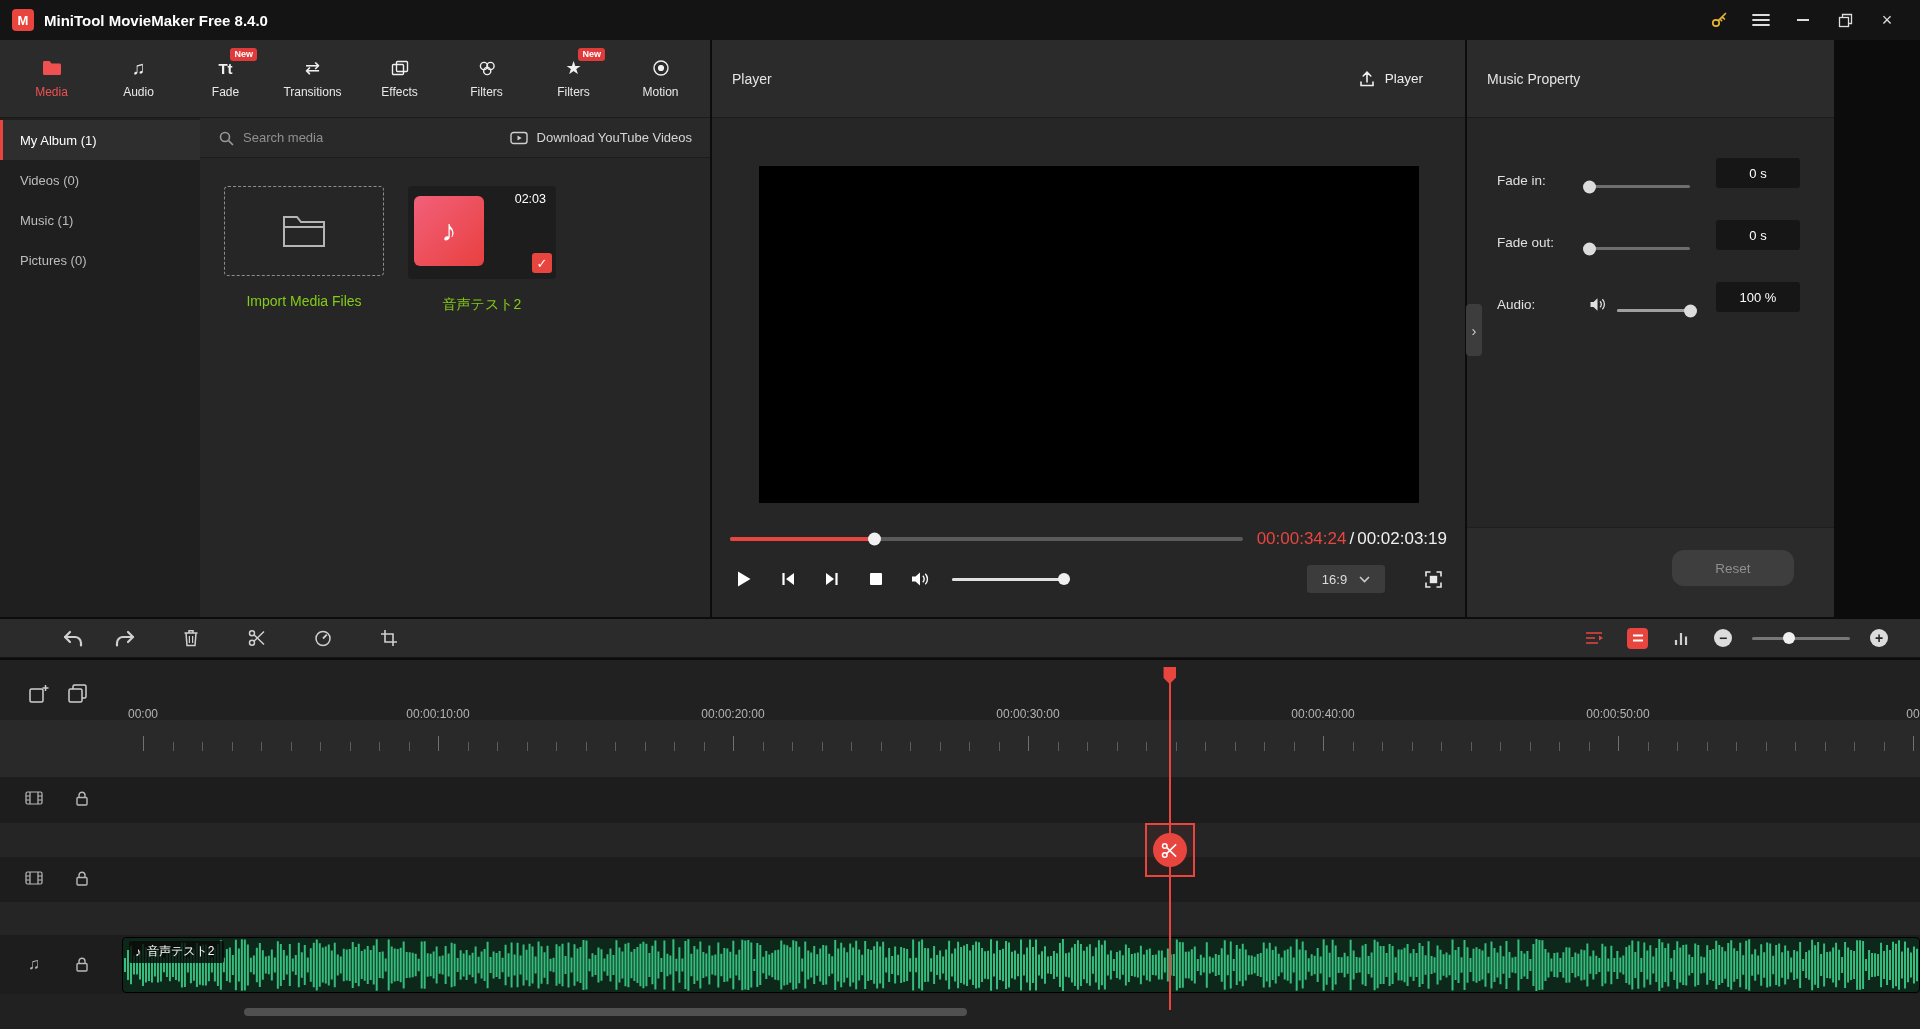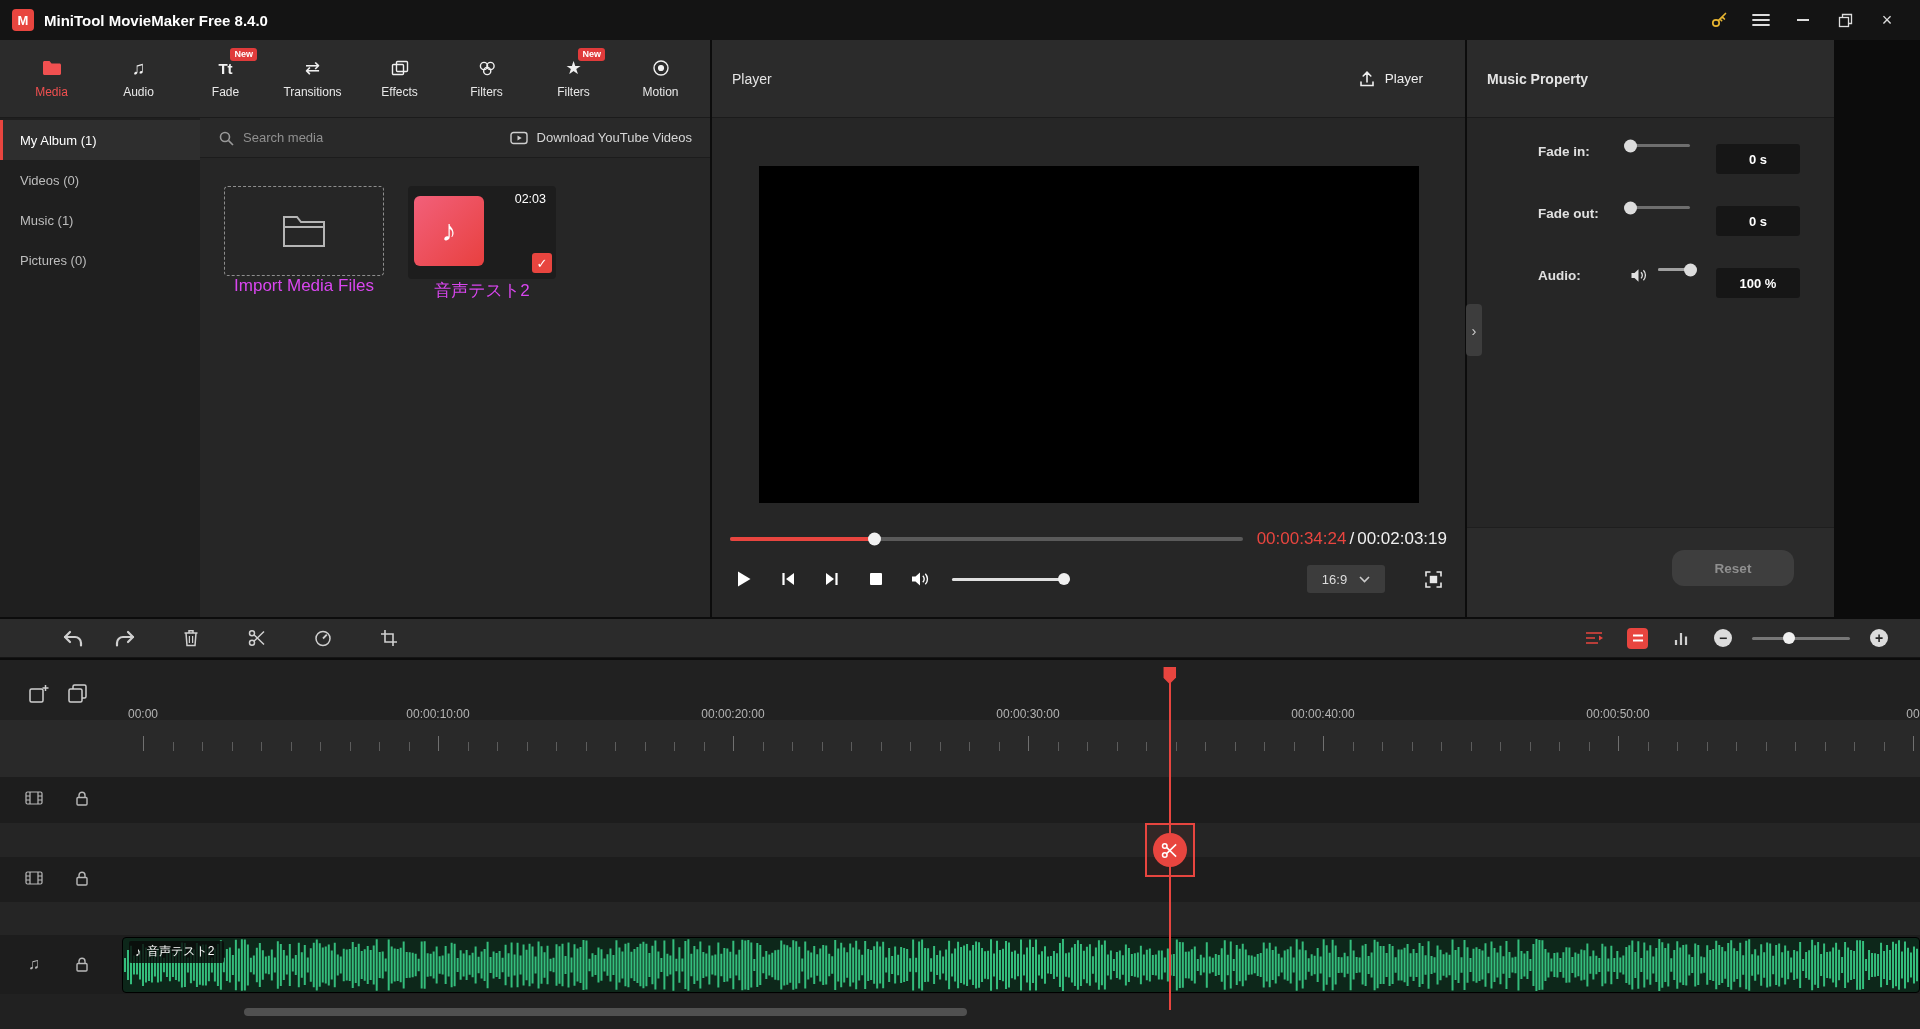--- a/index.html
+++ b/index.html
@@ -12,21 +12,21 @@
   .titlebar { position:absolute; left:0; top:0; width:100%; height:40px; background:#141414; display:flex; align-items:center; padding:0 12px; gap:10px; }
   .logo { width:22px; height:22px; border-radius:4px; background:#e8453f; color:#fff; display:flex; align-items:center; justify-content:center; font-size:13px; font-weight:bold; }
   .win-title { font-size:15px; font-weight:bold; color:#fff; }
   .win-controls { margin-left:auto; display:flex; align-items:center; }
   .wc { width:42px; height:40px; display:flex; align-items:center; justify-content:center; color:#ddd; cursor:pointer; font-size:18px; }
   .minbar { width:12px; height:2px; background:#ddd; }
 
   
   .media-panel { position:absolute; left:0; top:40px; width:710px; height:577px; background:#262626; }
   .player-panel { position:absolute; left:712px; top:40px; width:753px; height:577px; background:#262626; }
-  .property-panel { position:absolute; left:1467px; top:40px; width:367px; height:577px; background:#4c1d95;font-weight:bold; }
+  .property-panel { position:absolute; left:1467px; top:40px; width:367px; height:577px; background:#4c1d95; }
 
   .panel-header { height:78px; background:#2b2b2b; border-bottom:1px solid #1b1b1b; display:flex; align-items:center; padding:0 20px; font-size:14px; color:#e4e4e4; }
 
   
   .tabbar { height:78px; background:#2b2b2b; border-bottom:1px solid #1b1b1b; display:flex; padding-left:8px; }
   .tab { width:87px; display:flex; flex-direction:column; align-items:center; justify-content:center; gap:7px; font-size:12px; color:#e8e8e8; position:relative; cursor:pointer; }
   .tab .ticon { height:20px; display:flex; align-items:center; justify-content:center; color:#f0f0f0; font-size:18px; line-height:1; }
   .tab.active, .tab.active .ticon { color:#f05050; }
   .badge { position:absolute; top:8px; right:12px; background:#e03b3b; color:#fff; font-size:9px; font-weight:bold; padding:1px 4px 2px; border-radius:3px; }
 
@@ -35,21 +35,21 @@
   .album-list { width:200px; background:#1f1f1f; padding-top:2px; }
   .album-item { height:40px; display:flex; align-items:center; padding-left:17px; font-size:13px; color:#bdbdbd; border-left:3px solid transparent; cursor:pointer; }
   .album-item.active { background:#2e2e2e; color:#fff; border-left-color:#e8453f; }
   .media-content { flex:1; display:flex; flex-direction:column; }
   .search-row { height:40px; background:#292929; border-bottom:1px solid #1c1c1c; display:flex; align-items:center; gap:9px; padding:0 18px; }
   .search-ph { color:#909090; font-size:13px; }
   .download-link { margin-left:auto; display:flex; align-items:center; gap:9px; color:#d6d6d6; font-size:13px; cursor:pointer; }
   .media-grid { padding:28px 24px; display:flex; gap:24px; }
   .tile { display:flex; flex-direction:column; align-items:center; }
   .import-box { width:160px; height:90px; border:1px dashed #8d8d8d; border-radius:4px; display:flex; align-items:center; justify-content:center; cursor:pointer; }
-  .tile-label { font-size:17px; color:#d946ef; text-align:center; }
+  .tile-label { margin-top:17px; font-size:14px; color:#84cc16; text-align:center; }
   .card-box { width:148px; height:93px; background:#1d1d1d; border-radius:4px; position:relative; cursor:pointer; }
   .thumb { position:absolute; left:6px; top:10px; width:70px; height:70px; border-radius:6px; background:linear-gradient(135deg,#f2607a 0%,#e8403f 100%); display:flex; align-items:center; justify-content:center; color:#fff; font-size:30px; }
   .duration { position:absolute; right:10px; top:6px; font-size:12.5px; color:#fff; }
   .check-badge { position:absolute; right:4px; bottom:6px; width:20px; height:20px; background:#e8453f; border-radius:3px; display:flex; align-items:center; justify-content:center; color:#fff; font-size:13px; font-weight:bold; }
 
   
   .export-btn { margin-left:auto; display:flex; align-items:center; gap:9px; font-size:13.5px; color:#eee; cursor:pointer; padding-right:22px; }
   .video-box { width:660px; height:337px; background:#000; margin:48px auto 0; }
   .seek-row { position:absolute; left:0; right:0; top:483px; height:32px; display:flex; align-items:center; gap:14px; padding:0 18px; }
   .seek-track { flex:1; height:4px; background:#5a5a5a; border-radius:2px; position:relative; cursor:pointer; }
@@ -62,21 +62,21 @@
   .controls-row { position:absolute; left:0; right:0; top:517px; height:44px; display:flex; align-items:center; gap:20px; padding:0 20px; }
   .pbtn { width:24px; height:24px; display:flex; align-items:center; justify-content:center; cursor:pointer; }
   .vol-track { width:118px; height:3px; background:#777; border-radius:2px; position:relative; cursor:pointer; }
   .vol-fill { height:100%; background:#e0e0e0; border-radius:2px; position:relative; }
   .vol-thumb { position:absolute; right:-6px; top:50%; transform:translateY(-50%); width:12px; height:12px; background:#f0f0f0; border-radius:50%; }
   .aspect-select { margin-left:auto; width:78px; height:28px; background:#3c3c3c; border-radius:3px; display:flex; align-items:center; justify-content:center; gap:12px; font-size:13px; color:#ddd; cursor:pointer; }
   .fs-btn { margin-left:16px; }
 
   
   .prop-body { position:absolute; left:0; right:0; top:78px; bottom:90px; background:#262626; padding:26px 34px 0 30px; }
-  .prop-row { display:flex; align-items:flex-start; height:44px; margin-bottom:18px;margin-left:41px; }
+  .prop-row { display:flex; align-items:flex-end; height:44px; margin-bottom:18px; }
   .prop-label { width:92px; font-size:13.5px; color:#e0e0e0; }
   .prop-icon { width:28px; color:#e0e0e0; flex:none; }
   .prop-slider { flex:1; height:3px; background:#6e6e6e; border-radius:2px; position:relative; margin-right:26px; cursor:pointer; }
   .prop-fill { position:absolute; left:0; top:0; height:100%; background:#a0a0a0; border-radius:2px; }
   .prop-thumb { position:absolute; right:-7px; top:50%; transform:translateY(-50%); width:13px; height:13px; background:#dcdcdc; border-radius:50%; }
   .prop-value { width:84px; height:30px; background:#161616; border-radius:3px; display:flex; align-items:center; justify-content:center; font-size:13px; color:#fff; flex:none; }
   .prop-footer { position:absolute; left:0; right:0; bottom:0; height:90px; background:#2b2b2b; border-top:1px solid #1e1e1e; }
   .reset-btn { position:absolute; right:40px; top:22px; width:122px; height:36px; background:#3e3e3e; color:#8f8f8f; border-radius:12px; display:flex; align-items:center; justify-content:center; font-size:13.5px; cursor:default; }
   .collapse-tab { position:absolute; left:1466px; top:304px; width:16px; height:52px; background:#3d3d3d; border-radius:4px; z-index:6; display:flex; align-items:center; justify-content:center; color:#ccc; font-size:15px; cursor:pointer; }
 

